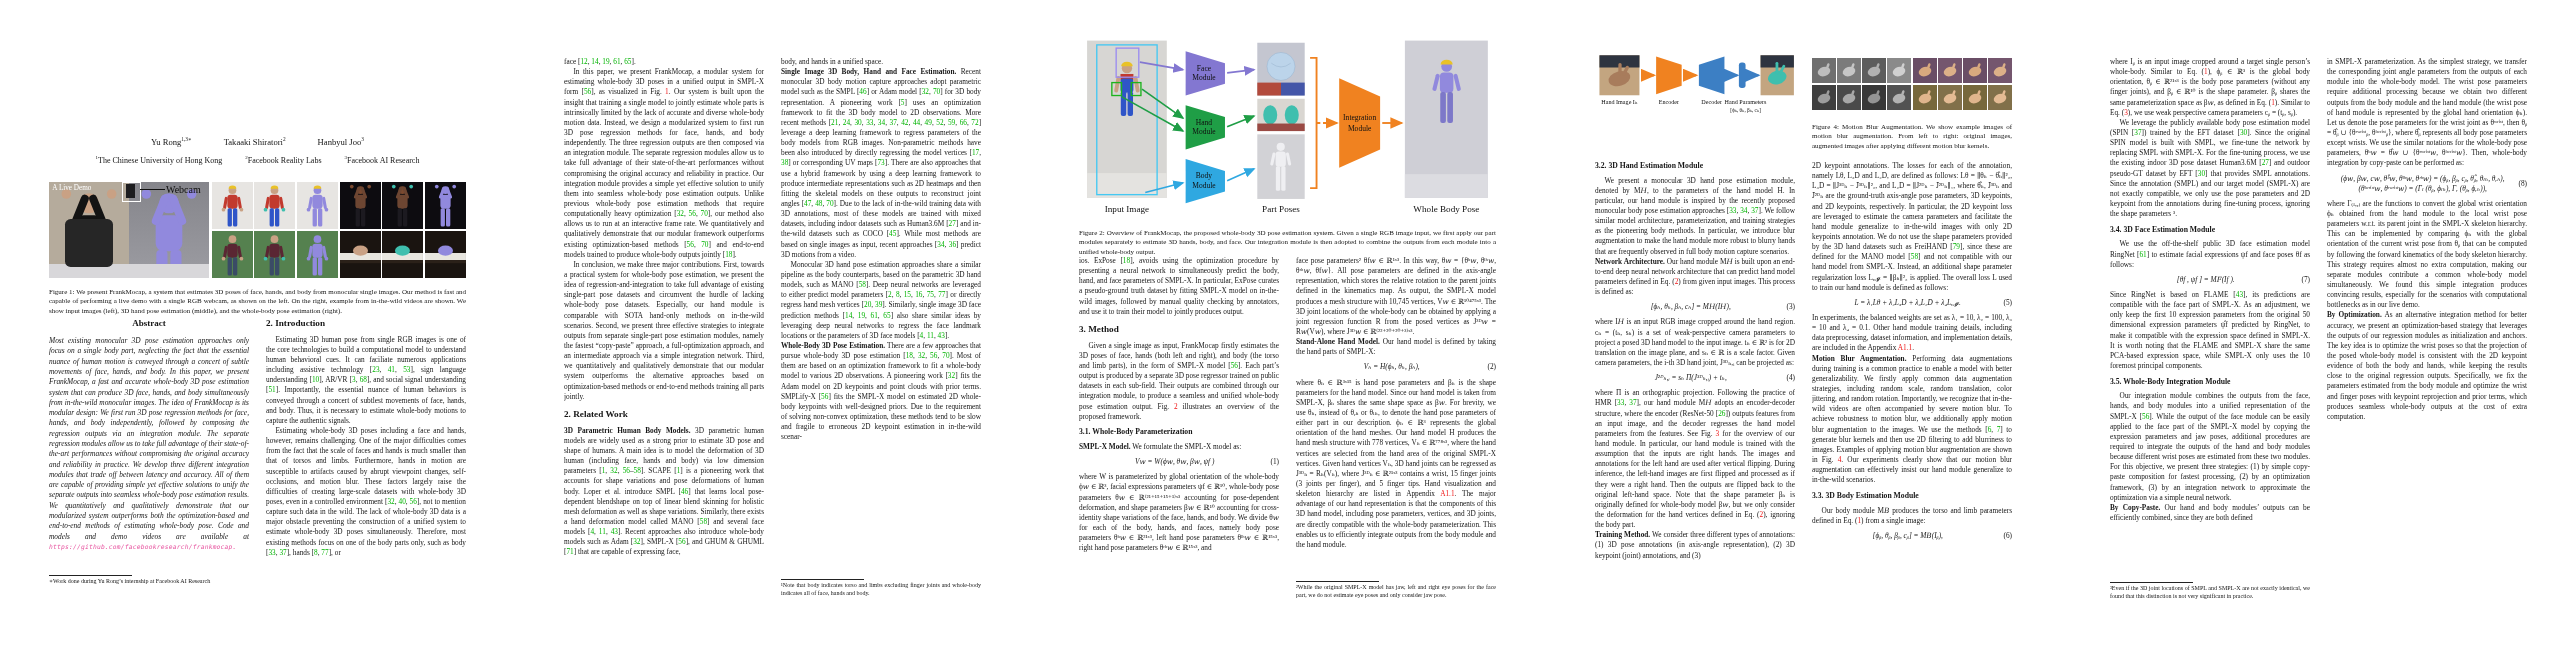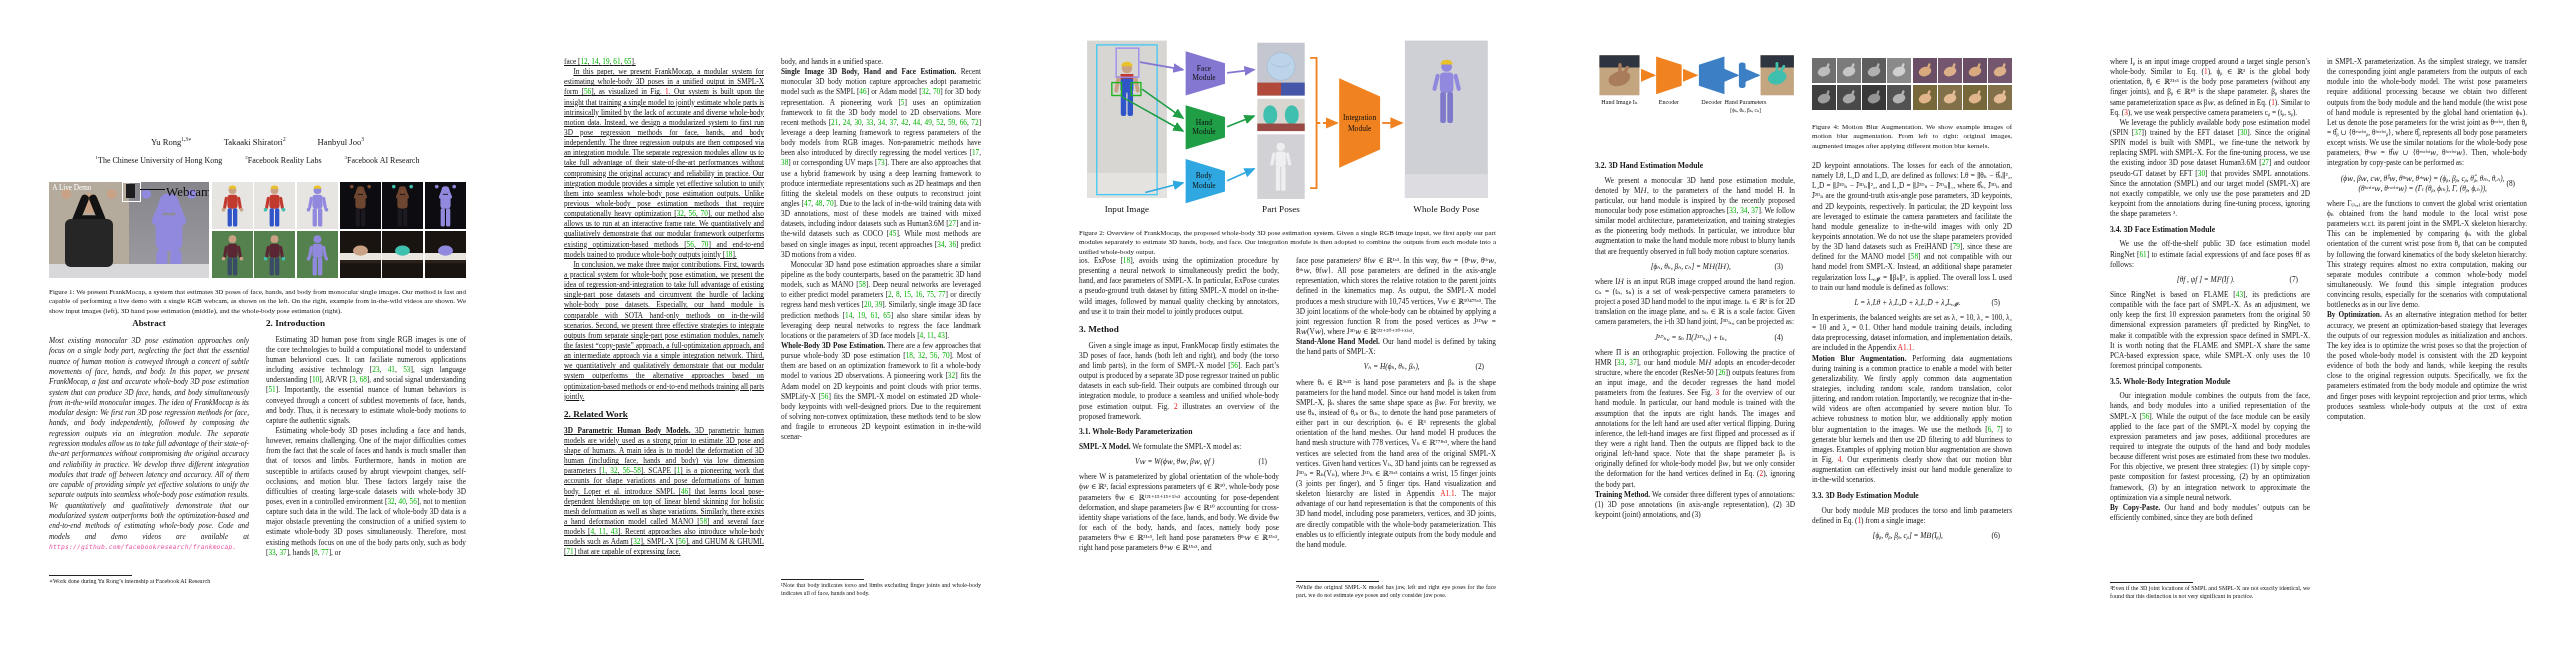--- a/index.html
+++ b/index.html
@@ -24,38 +24,38 @@
   .col p.ni{text-indent:0;}
   h2.secA{font-size:9.2px;font-weight:bold;margin:6.1px 0 5px;text-align:left;text-indent:0;}
   h3.secB{font-size:7.7px;font-weight:bold;margin:5.6px 0 3.9px;text-align:left;text-indent:0;}
   .abshead{font-size:9px;font-weight:bold;text-align:center;margin:0 0 6.7px;}
   .abstract{font-style:italic;font-size:7.4px;}
   .lead{font-weight:bold;}
   .cg{color:#00b400;font-style:normal;}
   .cr{color:#ee1111;font-style:normal;}
   .url{color:#e7539f;font-family:"DejaVu Sans Mono",monospace;font-size:6.3px;letter-spacing:0.2px;text-decoration:none;}
   .caption{position:absolute;font-size:7px;line-height:1.34;text-align:justify;}
-  .eq{display:flex;align-items:center;margin:5px 12px;font-style:italic;}
+  .eq{display:flex;align-items:center;margin:5px 0;font-style:italic;}
   .eq .b{flex:1;text-align:center;}
   .eq .n{font-style:normal;}
   .fnblock{position:absolute;width:200px;}
   .fnrule{width:83px;border-top:0.7px solid #222;margin-bottom:2.2px;}
   .fn{font-size:6px;line-height:1.33;text-align:justify;}
 
   
   .fig1{position:absolute;left:49px;top:182px;width:417px;height:96px;display:flex;gap:2.8px;}
   .demo{position:relative;width:160px;background:#b5ab9c;overflow:hidden;flex:none;}
   .demo-half{position:absolute;top:0;height:100%;width:80px;}
   .demo-floor{position:absolute;bottom:0;left:0;right:0;height:14.5px;background:#d8d7da;}
   .demo-chair{position:absolute;left:15.6px;bottom:11px;width:48px;height:48px;background:#262626;border-radius:5.6px;}
   .demo-label{position:absolute;left:3.3px;top:2.2px;color:#fff;font-size:7.2px;}
   .webcam-dev{position:absolute;left:77px;top:1.7px;width:9px;height:14.5px;background:#1d1d1f;}
   .webcam-box{position:absolute;left:73px;top:0;width:16.7px;height:18.3px;border:1.1px solid #fff;}
   .webcam-line{position:absolute;left:91px;top:6.7px;width:24.5px;height:0.8px;background:#101010;}
-  .webcam-label{position:absolute;left:117px;top:2.2px;color:#0d0d0d;font-size:13px;}
+  .webcam-label{position:absolute;left:117px;top:2.2px;color:#0d0d0d;font-size:10px;}
   .grid1{flex:1;display:grid;grid-template-columns:repeat(6,1fr);grid-template-rows:1fr 1fr;gap:1.7px;}
   .fcell{position:relative;overflow:hidden;}
   .fcell svg{position:absolute;inset:0;width:100%;height:100%;}
 
   
   .fig2svg{position:absolute;left:56px;top:36px;width:404px;height:181px;}
   .t-mod{font-size:14px;text-anchor:middle;fill:#101010;}
   .t-lab{font-size:17px;text-anchor:middle;fill:#101010;}
   
   .fig3svg{position:absolute;left:49px;top:53px;width:200px;height:69px;}
@@ -262,21 +262,21 @@
     </div>
 
     <div class="col" style="left:266px;top:317px;height:257px;">
       <h2 class="secA" style="margin-top:0;">2. Introduction</h2>
       <p class="rich">Estimating 3D human pose from single RGB images is one of the core technologies to build a computational model to understand human behavioral cues. It can faciliate numerous applications including assistive technology [<i class="cg">23</i>, <i class="cg">41</i>, <i class="cg">53</i>], sign language understanding [<i class="cg">10</i>], AR/VR [<i class="cg">3</i>, <i class="cg">68</i>], and social signal understanding [<i class="cg">51</i>]. Importantly, the essential nuance of human behaviors is conveyed through a concert of subtlest movements of face, hands, and body. Thus, it is necessary to estimate whole-body motions to capture the authentic signals.</p>
       <p class="rich">Estimating whole-body 3D poses including a face and hands, however, remains challenging. One of the major difficulties comes from the fact that the scale of faces and hands is much smaller than that of torsos and limbs. Furthermore, hands in motion are susceptible to artifacts caused by abrupt viewpoint changes, self-occlusions, and motion blur. These factors largely raise the difficulties of creating large-scale datasets with whole-body 3D poses, even in a controlled environment [<i class="cg">32</i>, <i class="cg">40</i>, <i class="cg">56</i>], not to mention capture such data in the wild. The lack of whole-body 3D data is a major obstacle preventing the construction of a unified system to estimate whole-body 3D poses simultaneously. Therefore, most existing methods focus on one of the body parts only, such as body [<i class="cg">33</i>, <i class="cg">37</i>], hands [<i class="cg">8</i>, <i class="cg">77</i>], or</p>
     </div>
   </section>
 
   <section class="page" id="pg2">
-    <div class="col" style="left:49px;top:57px;height:549px;text-decoration:underline;">
+    <div class="col" style="left:49px;top:57px;height:549px;">
       <p class="ni rich">face [<i class="cg">12</i>, <i class="cg">14</i>, <i class="cg">19</i>, <i class="cg">61</i>, <i class="cg">65</i>].</p>
       <p class="rich">In this paper, we present FrankMocap, a modular system for estimating whole-body 3D poses in a unified output in SMPL-X form [<i class="cg">56</i>], as visualized in Fig. <i class="cr">1</i>. Our system is built upon the insight that training a single model to jointly estimate whole parts is intrinsically limited by the lack of accurate and diverse whole-body motion data. Instead, we design a modularized system to first run 3D pose regression methods for face, hands, and body independently. The three regression outputs are then composed via an integration module. The separate regression modules allow us to take full advantage of their state-of-the-art performances without compromising the original accuracy and reliability in practice. Our integration module provides a simple yet effective solution to unify them into seamless whole-body pose estimation outputs. Unlike previous whole-body pose estimation methods that require computationally heavy optimization [<i class="cg">32</i>, <i class="cg">56</i>, <i class="cg">70</i>], our method also allows us to run at an interactive frame rate. We quantitatively and qualitatively demonstrate that our modular framework outperforms existing optimization-based methods [<i class="cg">56</i>, <i class="cg">70</i>] and end-to-end models trained to produce whole-body outputs jointly [<i class="cg">18</i>].</p>
       <p class="rich">In conclusion, we make three major contributions. First, towards a practical system for whole-body pose estimation, we present the idea of regression-and-integration to take full advantage of existing single-part pose datasets and circumvent the hurdle of lacking whole-body pose datasets. Especially, our hand module is comparable with SOTA hand-only methods on in-the-wild scenarios. Second, we present three effective strategies to integrate outputs from separate single-part pose estimation modules, namely the fastest “copy-paste” approach, a full-optimization approach, and an intermediate approach via a simple integration network. Third, we quantitatively and qualitatively demonstrate that our modular system outperforms the alternative approaches based on optimization-based methods or end-to-end methods training all parts jointly.</p>
       <h2 class="secA">2. Related Work</h2>
       <p class="ni"><b class="lead">3D Parametric Human Body Models.</b> <span class="rich">3D parametric human models are widely used as a strong prior to estimate 3D pose and shape of humans. A main idea is to model the deformation of 3D human (including face, hands and body) via low dimension parameters [<i class="cg">1</i>, <i class="cg">32</i>, <i class="cg">56</i>–<i class="cg">58</i>]. SCAPE [<i class="cg">1</i>] is a pioneering work that accounts for shape variations and pose deformations of human body. Loper et al. introduce SMPL [<i class="cg">46</i>] that learns local pose-dependent blendshape on top of linear blend skinning for holistic mesh deformation as well as shape variations. Similarly, there exists a hand deformation model called MANO [<i class="cg">58</i>] and several face models [<i class="cg">4</i>, <i class="cg">11</i>, <i class="cg">43</i>]. Recent approaches also introduce whole-body models such as Adam [<i class="cg">32</i>], SMPL-X [<i class="cg">56</i>], and GHUM &amp; GHUML [<i class="cg">71</i>] that are capable of expressing face,</span></p>
     </div>
     <div class="col" style="left:266px;top:57px;height:517px;">
       <p class="ni rich">body, and hands in a unified space.</p>
       <p class="ni"><b class="lead">Single Image 3D Body, Hand and Face Estimation.</b> <span class="rich">Recent monocular 3D body motion capture approaches adopt parametric model such as the SMPL [<i class="cg">46</i>] or Adam model [<i class="cg">32</i>, <i class="cg">70</i>] for 3D body representation. A pioneering work [<i class="cg">5</i>] uses an optimization framework to fit the 3D body model to 2D observations. More recent methods [<i class="cg">21</i>, <i class="cg">24</i>, <i class="cg">30</i>, <i class="cg">33</i>, <i class="cg">34</i>, <i class="cg">37</i>, <i class="cg">42</i>, <i class="cg">44</i>, <i class="cg">49</i>, <i class="cg">52</i>, <i class="cg">59</i>, <i class="cg">66</i>, <i class="cg">72</i>] leverage a deep learning framework to regress parameters of the body models from RGB images. Non-parametric methods have been also introduced by directly regressing the model vertices [<i class="cg">17</i>, <i class="cg">38</i>] or corresponding UV maps [<i class="cg">73</i>]. There are also approaches that use a hybrid framework by using a deep learning framework to produce intermediate representations such as 2D heatmaps and then fitting the skeletal models on these outputs to reconstruct joint angles [<i class="cg">47</i>, <i class="cg">48</i>, <i class="cg">70</i>]. Due to the lack of in-the-wild training data with 3D annotations, most of these models are trained with mixed datasets, including indoor datasets such as Human3.6M [<i class="cg">27</i>] and in-the-wild datasets such as COCO [<i class="cg">45</i>]. While most methods are based on single images as input, recent approaches [<i class="cg">34</i>, <i class="cg">36</i>] predict 3D motions from a video.</span></p>
       <p class="rich">Monocular 3D hand pose estimation approaches share a similar pipeline as the body counterparts, based on the parametric 3D hand models, such as MANO [<i class="cg">58</i>]. Deep neural networks are leveraged to either predict model parameters [<i class="cg">2</i>, <i class="cg">8</i>, <i class="cg">15</i>, <i class="cg">16</i>, <i class="cg">75</i>, <i class="cg">77</i>] or directly regress hand mesh vertices [<i class="cg">20</i>, <i class="cg">39</i>]. Similarly, single image 3D face prediction methods [<i class="cg">14</i>, <i class="cg">19</i>, <i class="cg">61</i>, <i class="cg">65</i>] also share similar ideas by leveraging deep neural networks to regress the face landmark locations or the parameters of 3D face models [<i class="cg">4</i>, <i class="cg">11</i>, <i class="cg">43</i>].</p>
@@ -458,20 +458,21 @@
       <text class="t-f3" x="44" y="92">Hand Image Iₕ</text>
       <text class="t-f3" x="133" y="92">Encoder</text>
       <text class="t-f3" x="210" y="92">Decoder</text>
       <text class="t-f3" x="271" y="92">Hand Parameters</text>
       <text class="t-f3s" x="271" y="106">[ϕₕ, θₕ, βₕ, cₕ]</text>
     </svg>
 
     <div class="col" style="left:49px;top:161px;height:445px;">
       <h3 class="secB" style="margin-top:0;">3.2. 3D Hand Estimation Module</h3>
       <p class="rich">We present a monocular 3D hand pose estimation module, denoted by M𝐻, to the parameters of the hand model H. In particular, our hand module is inspired by the recently proposed monocular body pose estimation approaches [<i class="cg">33</i>, <i class="cg">34</i>, <i class="cg">37</i>]. We follow similar model architecture, parameterization, and training strategies as the pioneering body methods. In particular, we introduce blur augmentation to make the hand module more robust to blurry hands that are frequently observed in full body motion capture scenarios.</p>
+      <p class="ni"><b class="lead">Network Architecture.</b> <span class="rich">Our hand module M𝐻 is built upon an end-to-end deep neural network architecture that can predict hand model parameters defined in Eq. (<i class="cr">2</i>) from given input images. This process is defined as:</span></p>
       <div class="eq">
           <span class="b">[ϕₕ, θₕ, βₕ, cₕ] = M𝐻(I𝐻),</span>
           <span class="n">(3)</span>
         </div>
       <p class="ni rich">where I𝐻 is an input RGB image cropped around the hand region. cₕ = (tₕ, sₕ) is a set of weak-perspective camera parameters to project a posed 3D hand model to the input image. tₕ ∈ ℝ² is for 2D translation on the image plane, and sₕ ∈ ℝ is a scale factor. Given camera parameters, the i-th 3D hand joint, J³ᴰₕ,ᵢ can be projected as:</p>
       <div class="eq">
           <span class="b">J²ᴰₕ,ᵢ = sₕ Π(J³ᴰₕ,ᵢ) + tₕ,</span>
           <span class="n">(4)</span>
         </div>
       <p class="ni rich">where Π is an orthographic projection. Following the practice of HMR [<i class="cg">33</i>, <i class="cg">37</i>], our hand module M𝐻 adopts an encoder-decoder structure, where the encoder (ResNet-50 [<i class="cg">26</i>]) outputs features from an input image, and the decoder regresses the hand model parameters from the features. See Fig. <i class="cr">3</i> for the overview of our hand module. In particular, our hand module is trained with the assumption that the inputs are right hands. The images and annotations for the left hand are used after vertical flipping. During inference, the left-hand images are first flipped and processed as if they were a right hand. Then the outputs are flipped back to the original left-hand space. Note that the shape parameter βₕ is originally defined for whole-body model β𝑤, but we only consider the deformation for the hand vertices defined in Eq. (<i class="cr">2</i>), ignoring the body part.</p>

